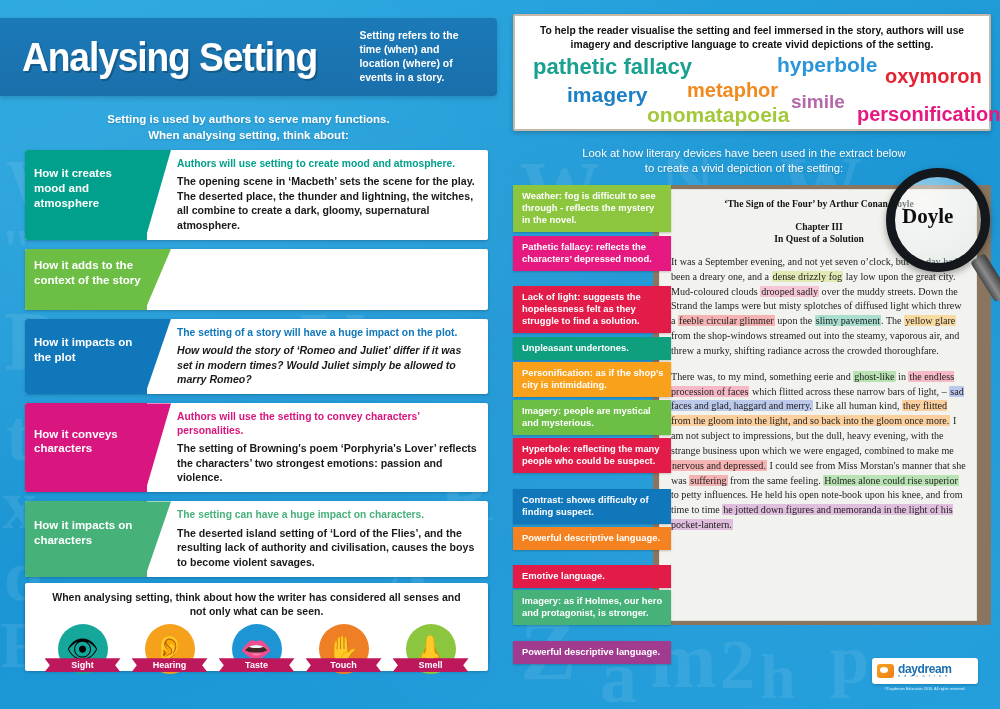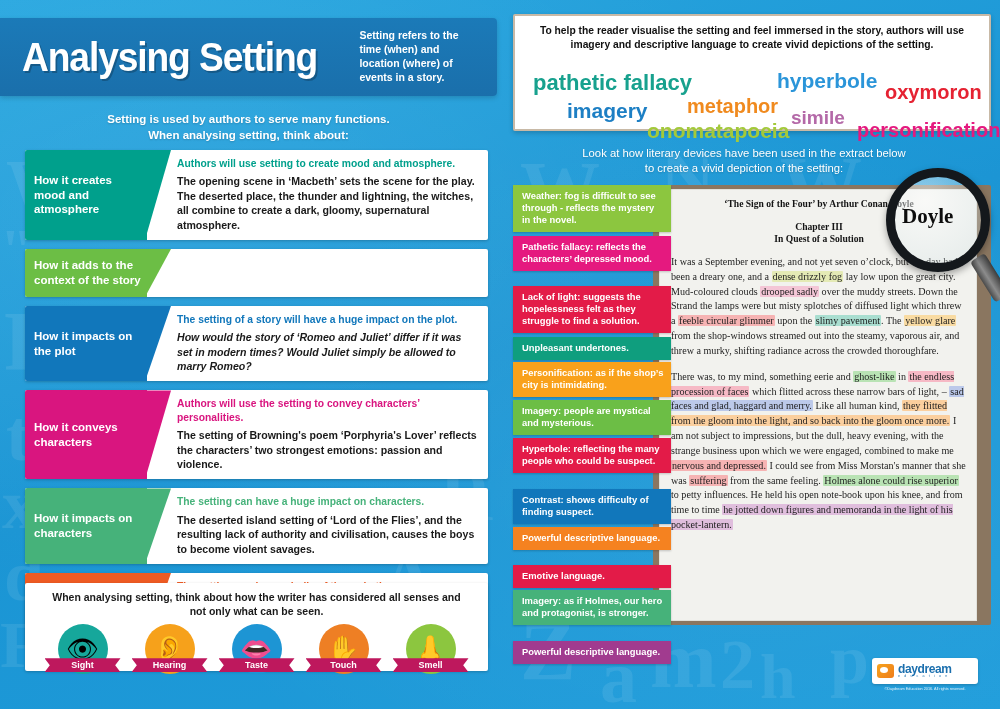--- a/index.html
+++ b/index.html
@@ -57,21 +57,21 @@
 
   .rows { position: absolute; left: 25px; top: 150px; width: 463px; }
   .row {
     display: flex; position: relative; margin-bottom: 9px;
     background: #fff; border-radius: 2px; overflow: hidden;
     box-shadow: 0 1px 3px rgba(0,0,0,0.22);
   }
   .row-label {
     width: 122px; flex: 0 0 122px; position: relative;
     color: #fff; font-weight: bold; font-size: 11.5px; line-height: 1.3;
-    padding: 9px 4px 9px 9px;
+    padding: 9px 4px 22px 9px;
     display: flex; align-items: center;
   }
   .row-label::after {
     content: ""; position: absolute; right: -24px; top: 0; bottom: 0; width: 26px;
     background: inherit;
     clip-path: polygon(0 0, 100% 0, 0 100%);
   }
   .row-body { flex: 1; padding: 7px 9px 8px 30px; }
   .row-head { font-weight: bold; font-size: 10.3px; line-height: 1.3; margin-bottom: 4px; }
   .row-text { font-size: 10.6px; font-weight: bold; color: #1a1a1a; line-height: 1.36; }
@@ -105,21 +105,21 @@
 
   .devices-box {
     position: absolute; left: 8px; top: 14px; width: 478px; height: 117px;
     background: #fff; border: 2px solid #c8b9a6; border-radius: 2px;
     box-shadow: 0 2px 5px rgba(0,0,0,0.2);
     padding: 8px 12px 0;
   }
   .devices-intro {
     text-align: center; font-size: 10.3px; font-weight: bold; color: #111; line-height: 1.35;
   }
-  .cloud { position: relative; height: 74px; margin-top: 18px; }
+  .cloud { position: relative; height: 74px; margin-top: 2px; }
   .cloud span { position: absolute; font-weight: bold; line-height: 1; white-space: nowrap; }
 
   .right-intro {
     position: absolute; left: 0; top: 146px; width: 478px; text-align: center;
     color: #fff; font-weight: normal; font-size: 11.3px; line-height: 1.35;
     text-shadow: 0 1px 2px rgba(0,0,0,0.18);
   }
 
   .extract-wrap { position: absolute; left: 8px; top: 185px; width: 478px; height: 440px; }
   .extract-bg {

